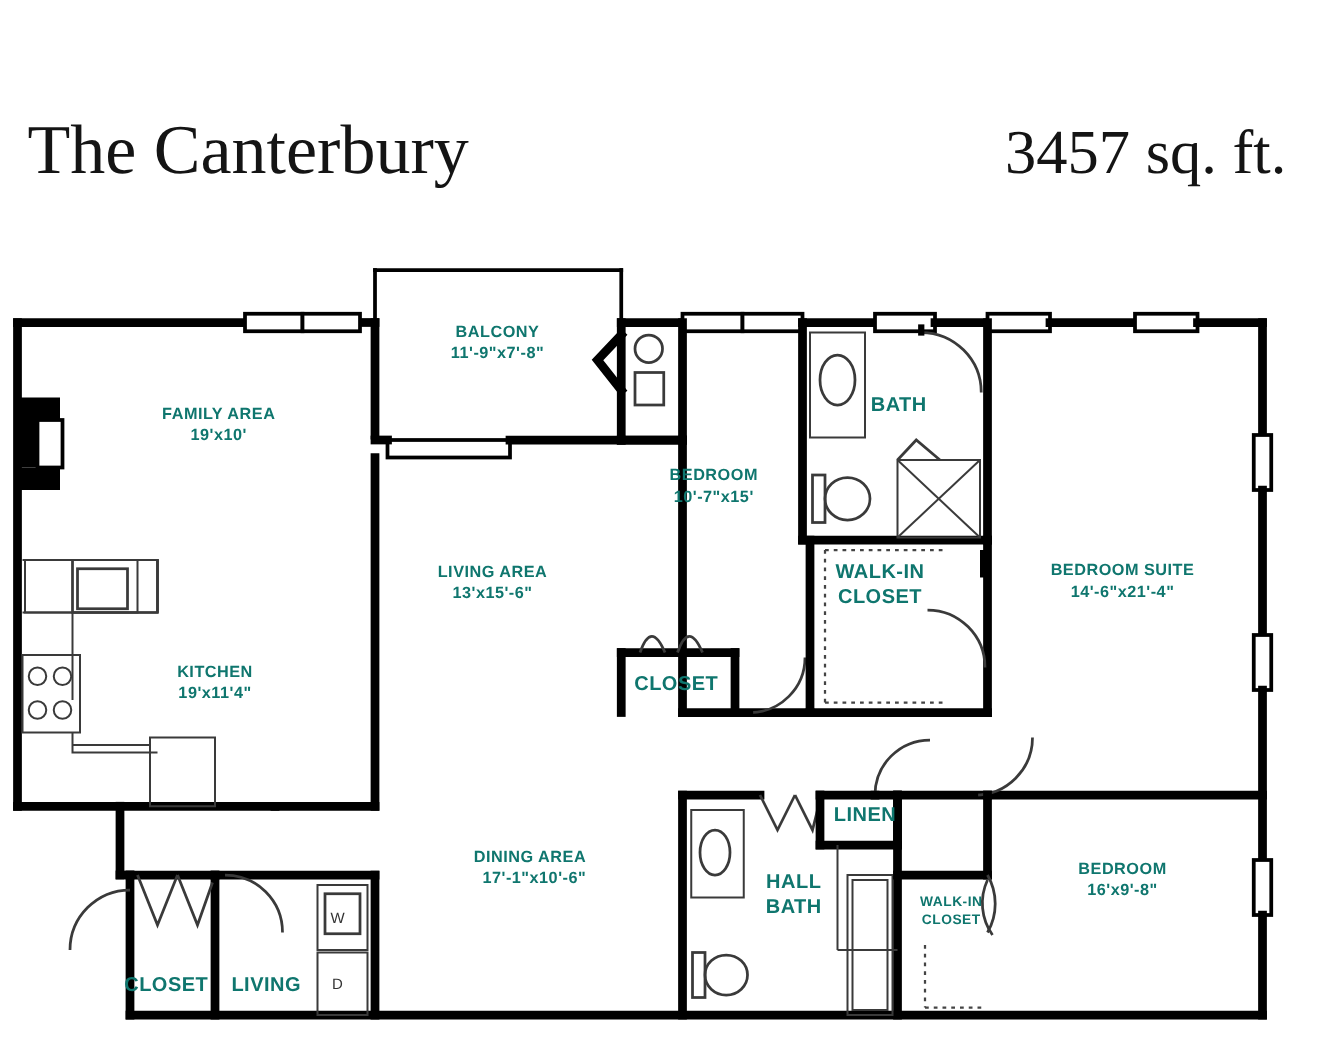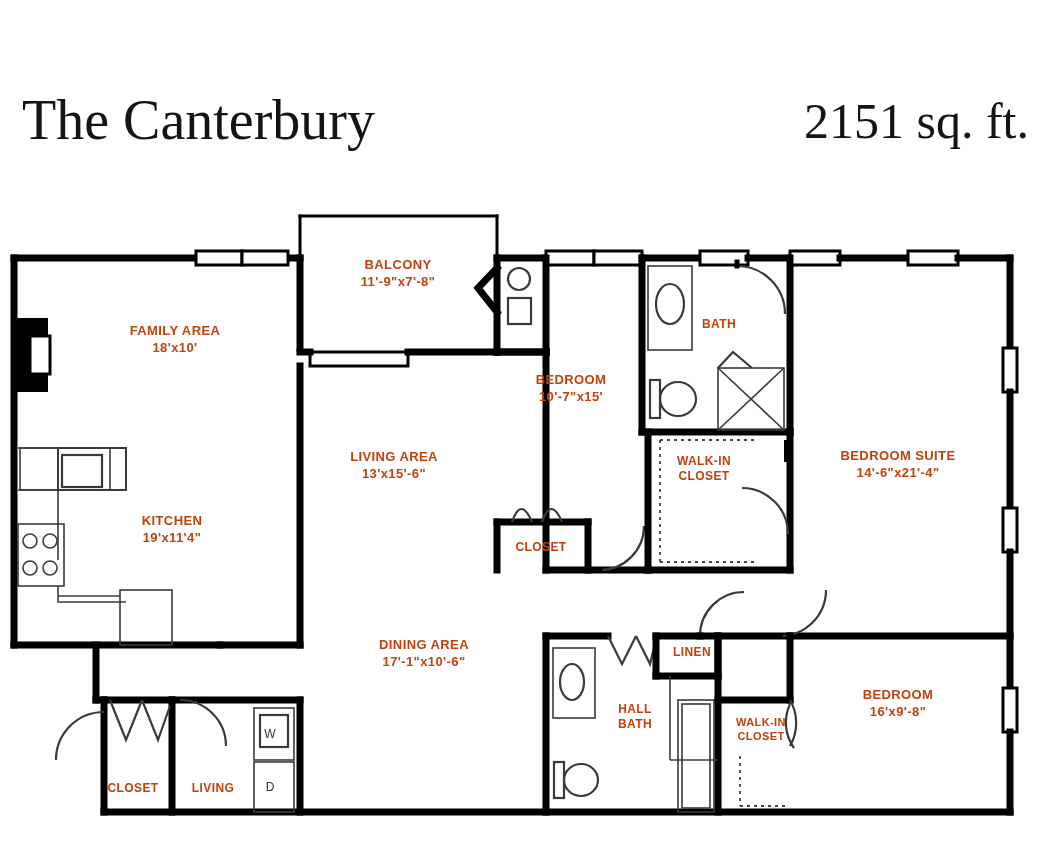--- a/index.html
+++ b/index.html
@@ -19,41 +19,41 @@
     font-size:50px;line-height:1;color:#141414;white-space:nowrap;
   }
 
   
   #plan{position:absolute;left:0;top:0;width:1055px;height:844px;}
   #plan svg{display:block;}
 
   .rlabel{
     position:absolute;text-align:center;
     font-family:"Liberation Sans",sans-serif;
-    font-weight:bold;color:#c2410c;
+    font-weight:bold;color:#0f766e;
     letter-spacing:0.4px;line-height:1.28;
     white-space:nowrap;pointer-events:none;
   }
   .rlabel .nm{display:block;font-size:13px;}
   .rlabel .dm{display:block;font-size:13px;font-weight:bold;}
-  .rlabel.sm .nm,.rlabel.sm .dm{font-size:12px;}
+  .rlabel.sm .nm,.rlabel.sm .dm{font-size:16px;}
   .rlabel.xs .nm,.rlabel.xs .dm{font-size:11px;}
   .applabel{
     position:absolute;font-family:"Liberation Sans",sans-serif;
     font-size:12px;color:#333;text-align:center;pointer-events:none;
   }
 </style>
 </head>
 <body>
 
 <div id="stage">
 
   <div class="hdr">
     <div class="plan-title">The Canterbury</div>
-    <div class="plan-area">2151 sq. ft.</div>
+    <div class="plan-area">3457 sq. ft.</div>
   </div>
 
   <div id="plan">
   <svg width="1055" height="844" viewBox="0 0 1055 844" xmlns="http://www.w3.org/2000/svg">
     <defs>
       <style>
         .w    { stroke:#000; fill:none; stroke-width:7; stroke-linecap:square; }
         .wm   { stroke:#000; fill:none; stroke-width:5; stroke-linecap:square; }
         .wt   { stroke:#000; fill:none; stroke-width:3; stroke-linecap:square; }
         .thin { stroke:#3a3a3a; fill:none; stroke-width:1.6; }
@@ -275,39 +275,39 @@
       <path class="thin2" d="M 104 712 A 48 48 0 0 0 56 760"></path>
     </g>
 
   </svg>
   </div>
 
   <div>
 
     <div class="rlabel" style="left:175px;top:340px;transform:translate(-50%,-50%);">
       <span class="nm">FAMILY AREA</span>
-      <span class="dm">18'x10'</span>
-    </div>
-
-    <div class="rlabel" style="left:172px;top:530px;transform:translate(-50%,-50%);">
+      <span class="dm">19'x10'</span>
+    </div>
+
+    <div class="rlabel" style="left:172px;top:546px;transform:translate(-50%,-50%);">
       <span class="nm">KITCHEN</span>
       <span class="dm">19'x11'4"</span>
     </div>
 
     <div class="rlabel" style="left:398px;top:274px;transform:translate(-50%,-50%);">
       <span class="nm">BALCONY</span>
       <span class="dm">11'-9"x7'-8"</span>
     </div>
 
     <div class="rlabel" style="left:394px;top:466px;transform:translate(-50%,-50%);">
       <span class="nm">LIVING AREA</span>
       <span class="dm">13'x15'-6"</span>
     </div>
 
-    <div class="rlabel" style="left:424px;top:654px;transform:translate(-50%,-50%);">
+    <div class="rlabel" style="left:424px;top:694px;transform:translate(-50%,-50%);text-align:right;">
       <span class="nm">DINING AREA</span>
       <span class="dm">17'-1"x10'-6"</span>
     </div>
 
     <div class="rlabel" style="left:571px;top:389px;transform:translate(-50%,-50%);">
       <span class="nm">BEDROOM</span>
       <span class="dm">10'-7"x15'</span>
     </div>
 
     <div class="rlabel" style="left:898px;top:441px;transform:translate(-50%,-50%);margin-top:24px;">

